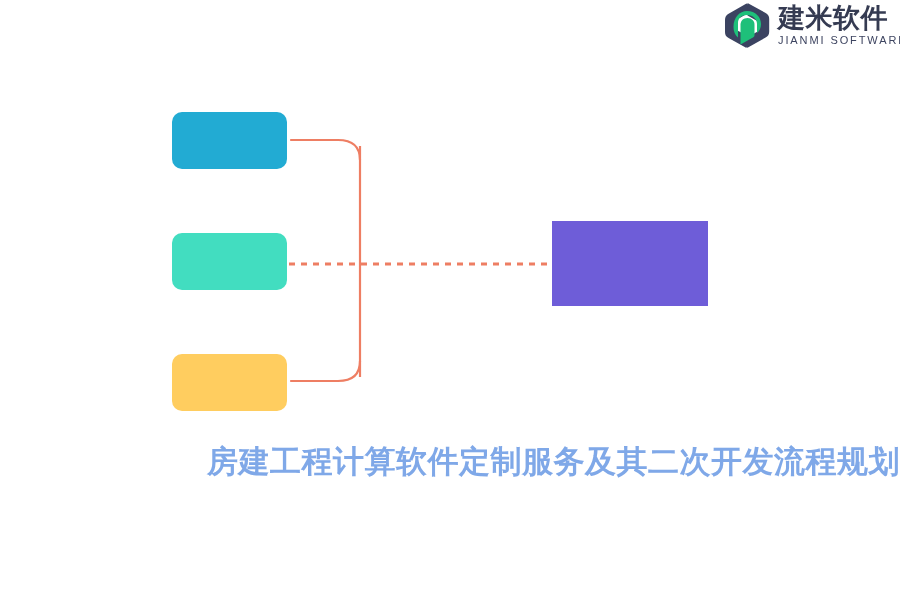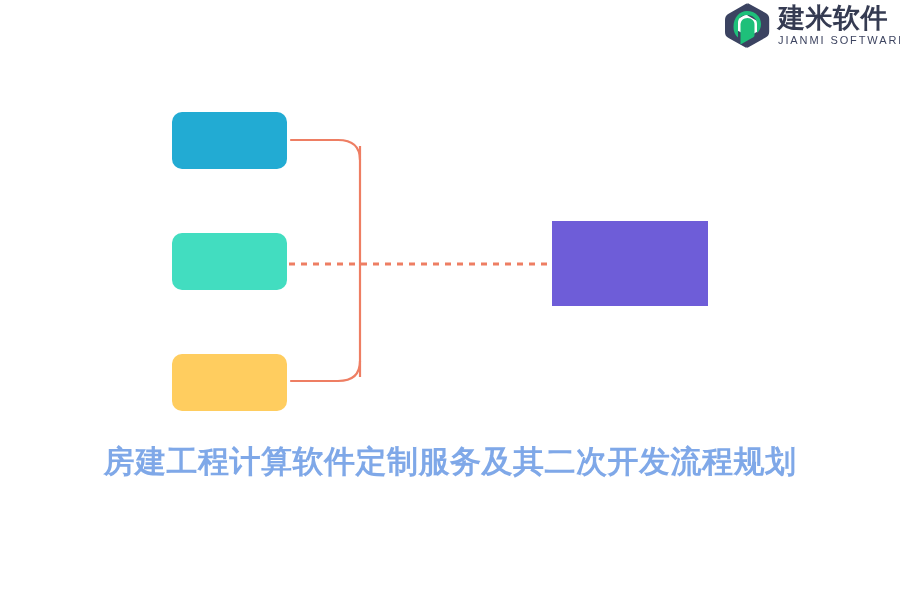--- a/index.html
+++ b/index.html
@@ -97,21 +97,21 @@
     text-align: center;
     line-height: 1.3;
   }
 
   
   .title {
     position: absolute;
     left: 0;
     top: 440px;
     width: 900px;
-    text-align: center;
+    text-align: right;
     font-size: 31px;
     font-weight: 700;
     line-height: 44px;
     letter-spacing: 0.5px;
     white-space: nowrap;
   }
 </style>
 </head>
 <body>
 

